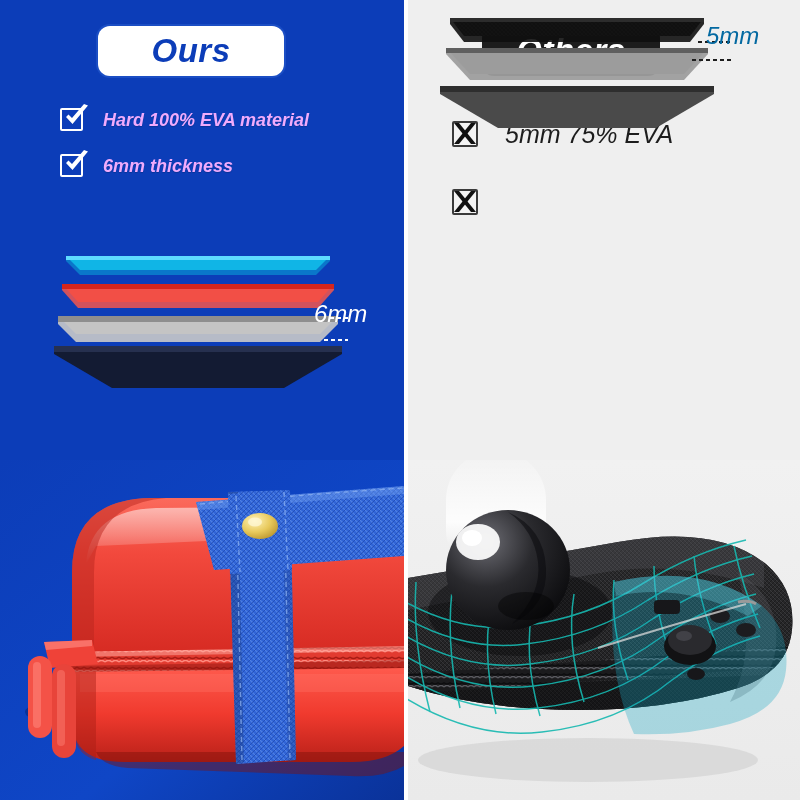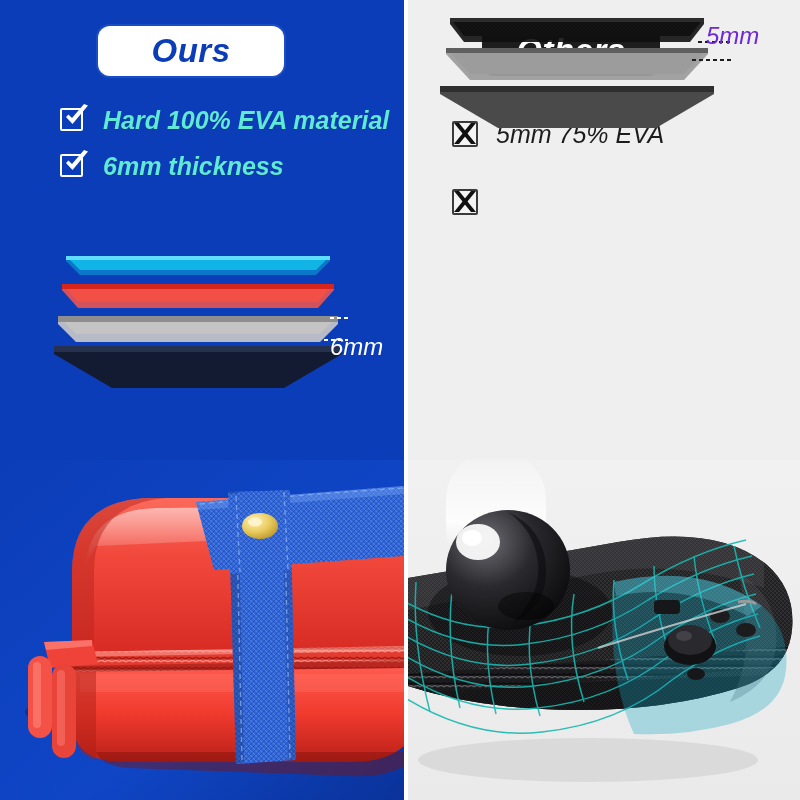--- a/index.html
+++ b/index.html
@@ -89,31 +89,31 @@
     display: flex;
     align-items: center;
   }
   .features-ours .feat-row { margin-bottom: 13px; height: 33px; }
   .features-others .feat-row { margin-bottom: 35px; height: 33px; }
 
   .feat-label {
     white-space: nowrap;
   }
   .features-ours .feat-label {
-    color: #5eead4;
-    font-size: 25px;
+    color: #f0abfc;
+    font-size: 18px;
     font-weight: bold;
     margin-left: 14px;
     text-shadow: 0 1px 1px rgba(0,0,0,0.18);
   }
   .features-others .feat-label {
     color: #1d1d1d;
     font-size: 25px;
     font-weight: normal;
-    margin-left: 16px;
+    margin-left: 25px;
   }
 
   
   .icon-check {
     position: relative;
     width: 29px;
     height: 29px;
     flex: 0 0 auto;
   }
   .icon-check .bx {
@@ -154,30 +154,29 @@
   }
   .stack-ours { left: 48px; top: 248px; width: 300px; height: 140px; }
   .stack-others { left: 432px; top: 256px; width: 300px; height: 120px; }
 
   .dim-label {
     position: absolute;
     font-size: 24px;
     white-space: nowrap;
   }
   .dim-ours {
-    left: 330px;
+    left: 314px;
     top: 300px;
     color: #ffffff;
     font-weight: normal;
-    margin-top: 33px;
   }
   .dim-others {
     left: 706px;
     top: 280px;
-    color: #6d28d9;
+    color: #0369a1;
     font-weight: normal;
   }
 
   
   .photo {
     position: absolute;
     top: 460px;
     height: 340px;
     overflow: hidden;
   }

